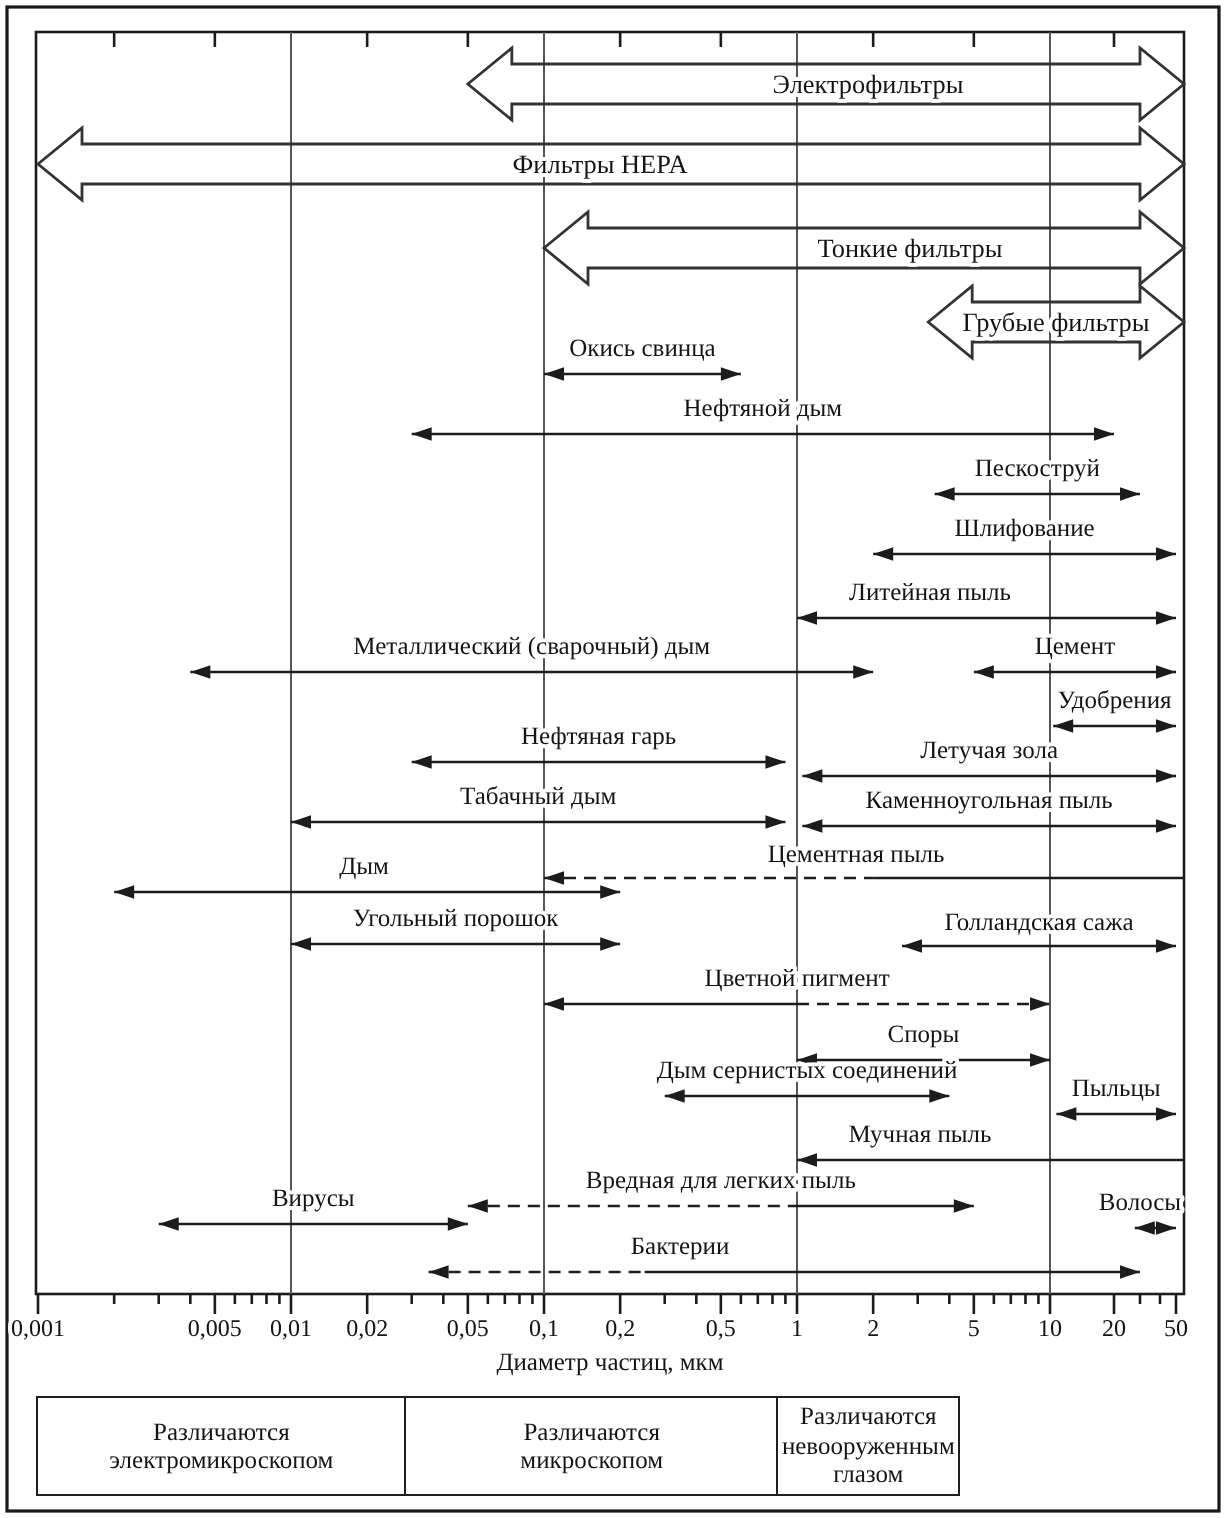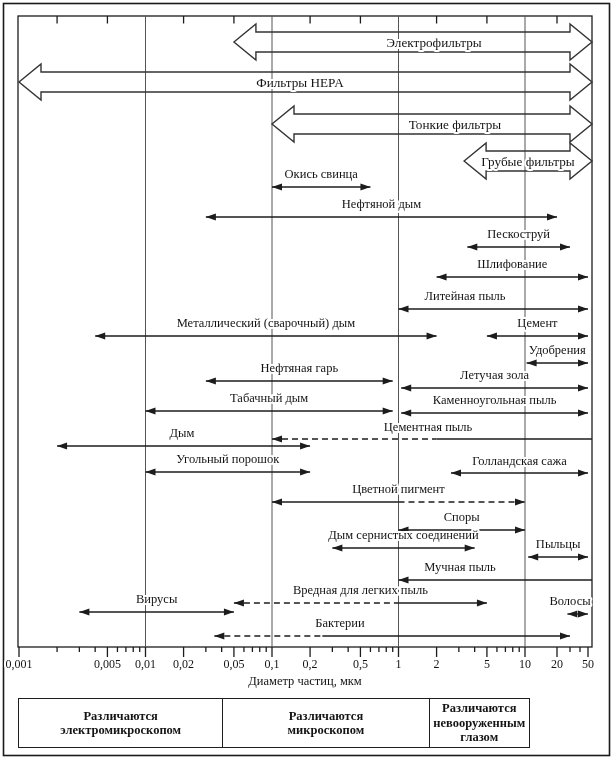--- a/index.html
+++ b/index.html
@@ -1,20 +1,20 @@
 <!DOCTYPE html>
 <html><head>
 <meta charset="utf-8">
 <style>
   html,body{margin:0;padding:0;background:#fff;}
   .figure{position:relative;width:613px;height:759px;background:#fff;
           font-family:"Liberation Serif","DejaVu Serif",serif;color:#141414;}
   .figure svg{position:absolute;left:0;top:0;}
-  .zones{position:absolute;left:18px;top:698px;width:512px;height:50px;
-         display:flex;border:1.4px solid #1f1f1f;box-sizing:border-box;font-weight:bold;}
+  .zones{position:absolute;left:18px;top:698px;width:462px;height:50px;
+         display:flex;border:1.4px solid #1f1f1f;box-sizing:border-box;}
   .zone{display:flex;align-items:center;justify-content:center;text-align:center;
         white-space:pre-line;font-size:12.5px;line-height:1.15;color:#141414;box-sizing:border-box;}
   .zone+.zone{border-left:1.4px solid #1f1f1f;}
   .zone:nth-child(1){width:229px;}
   .zone:nth-child(2){width:232px;}
   .zone:nth-child(3){width:113px;}
 </style>
 </head>
 <body>
 

